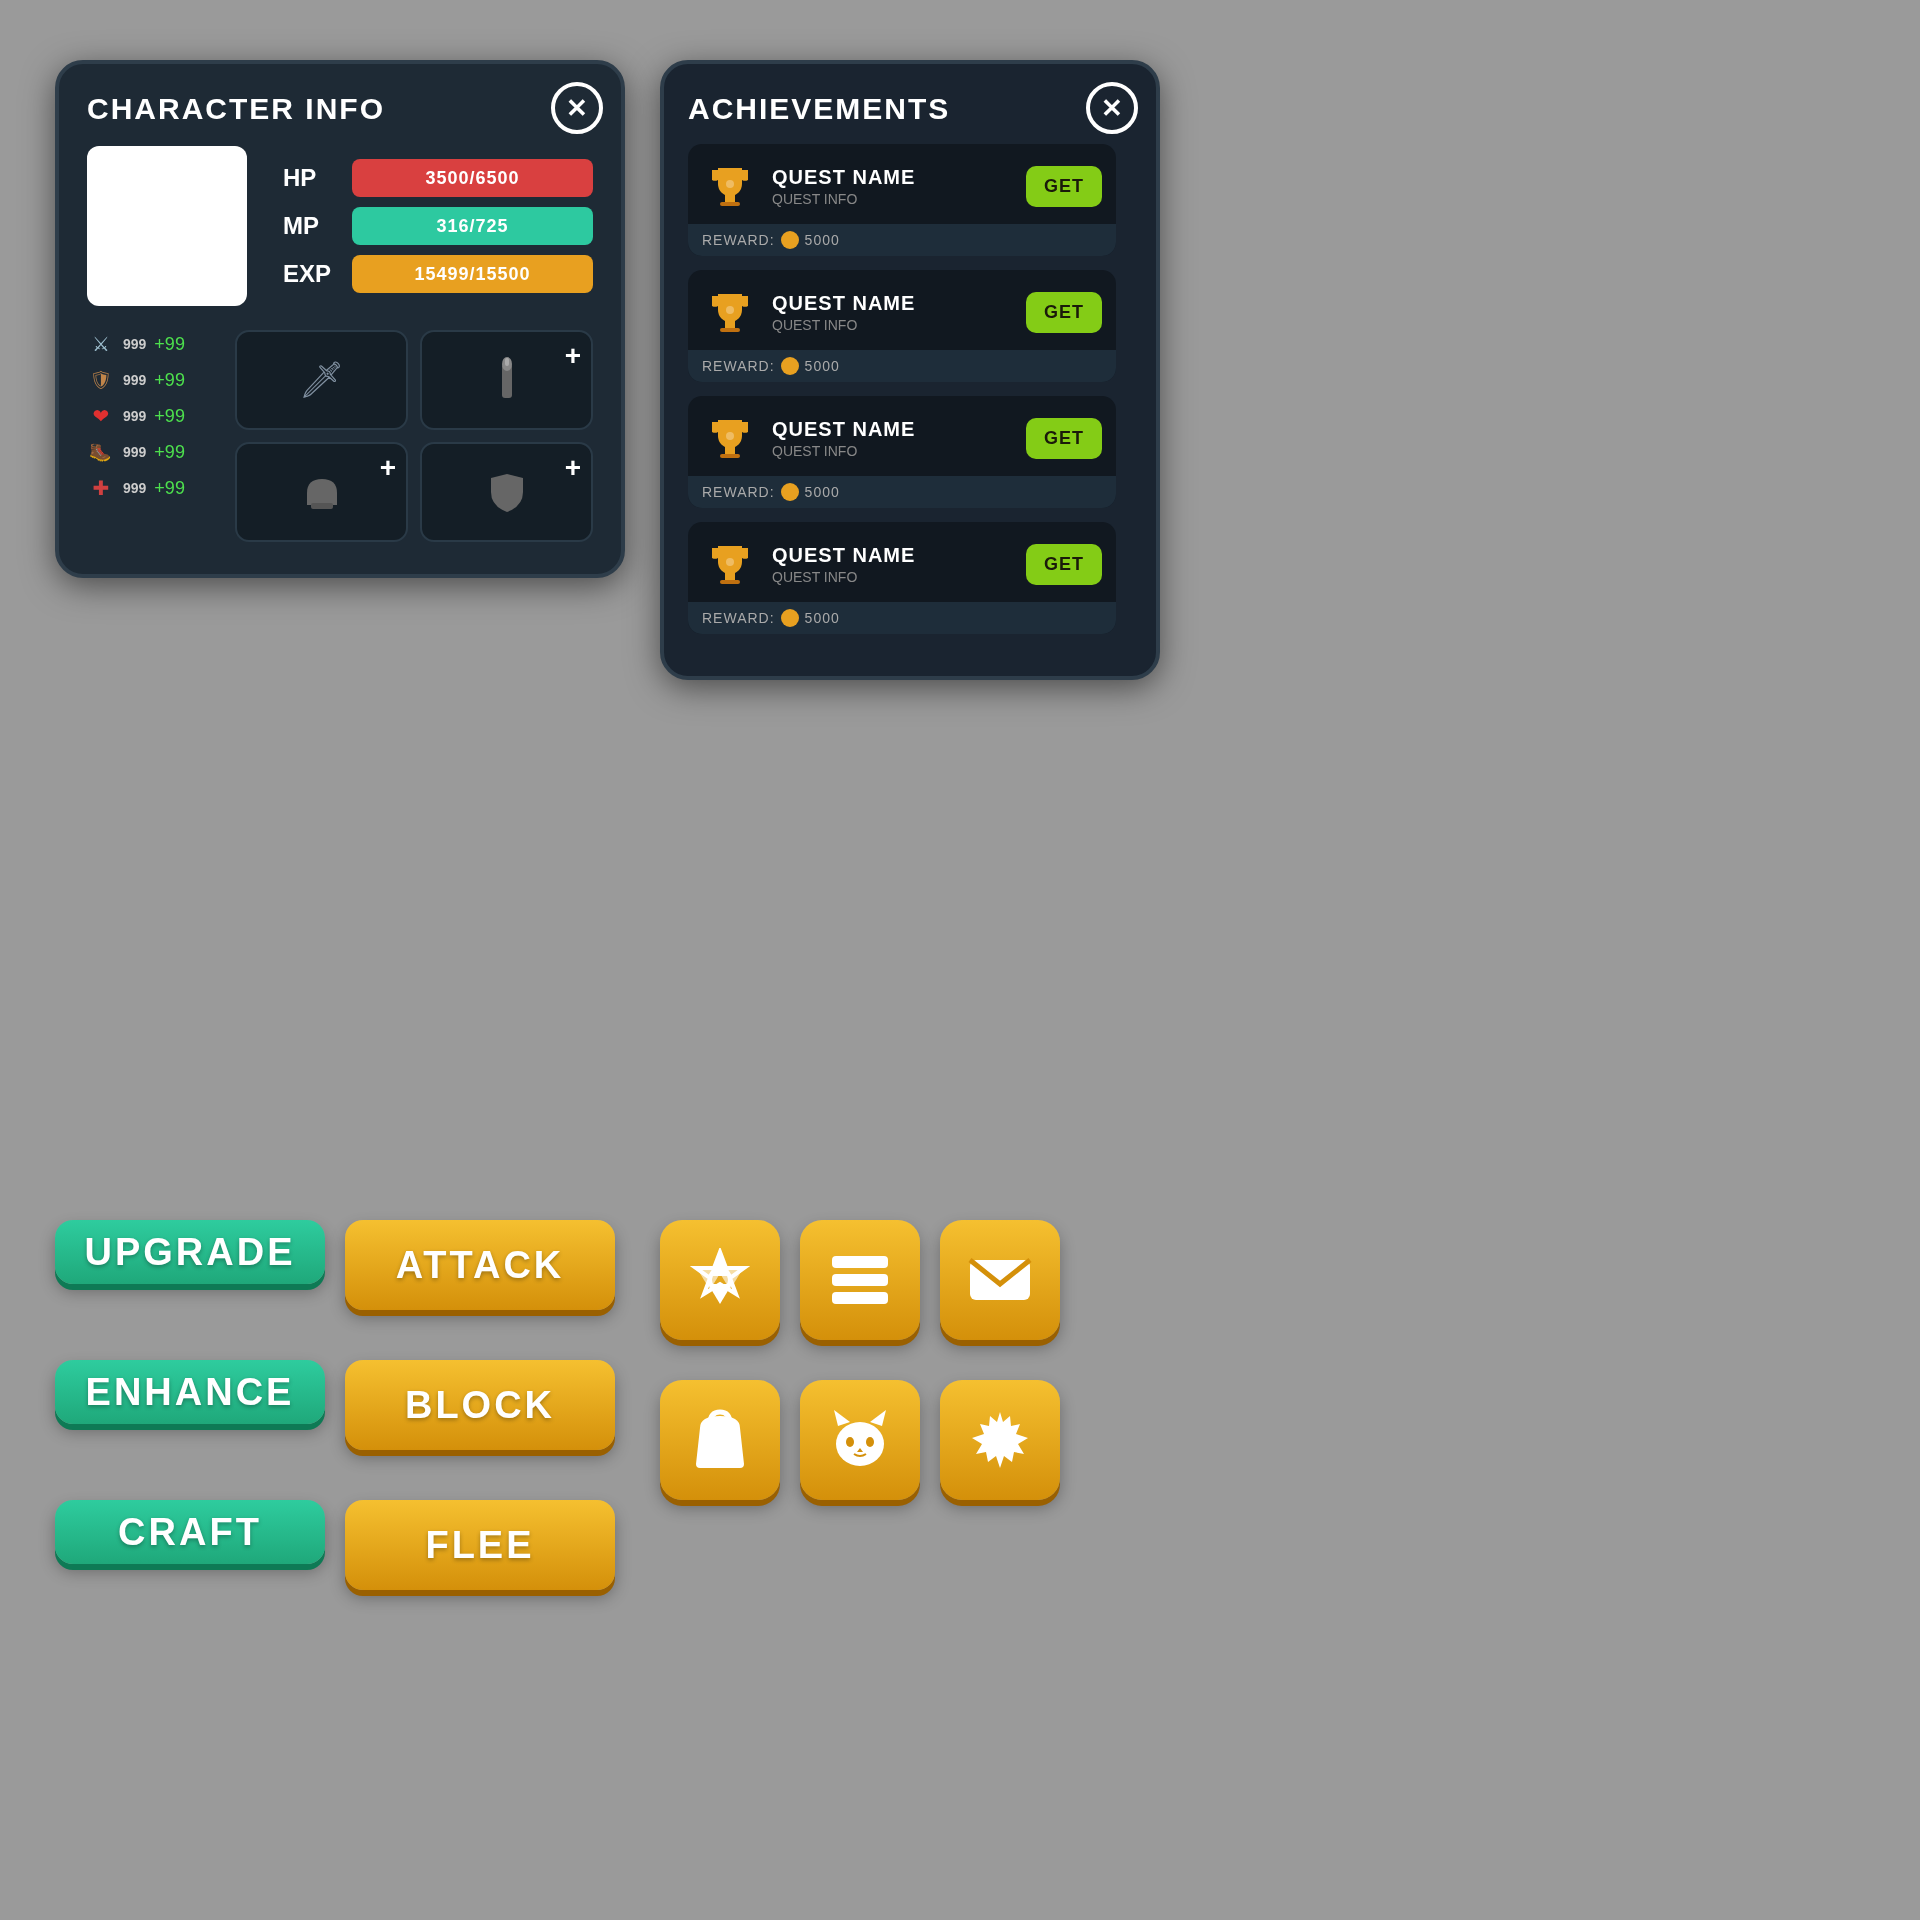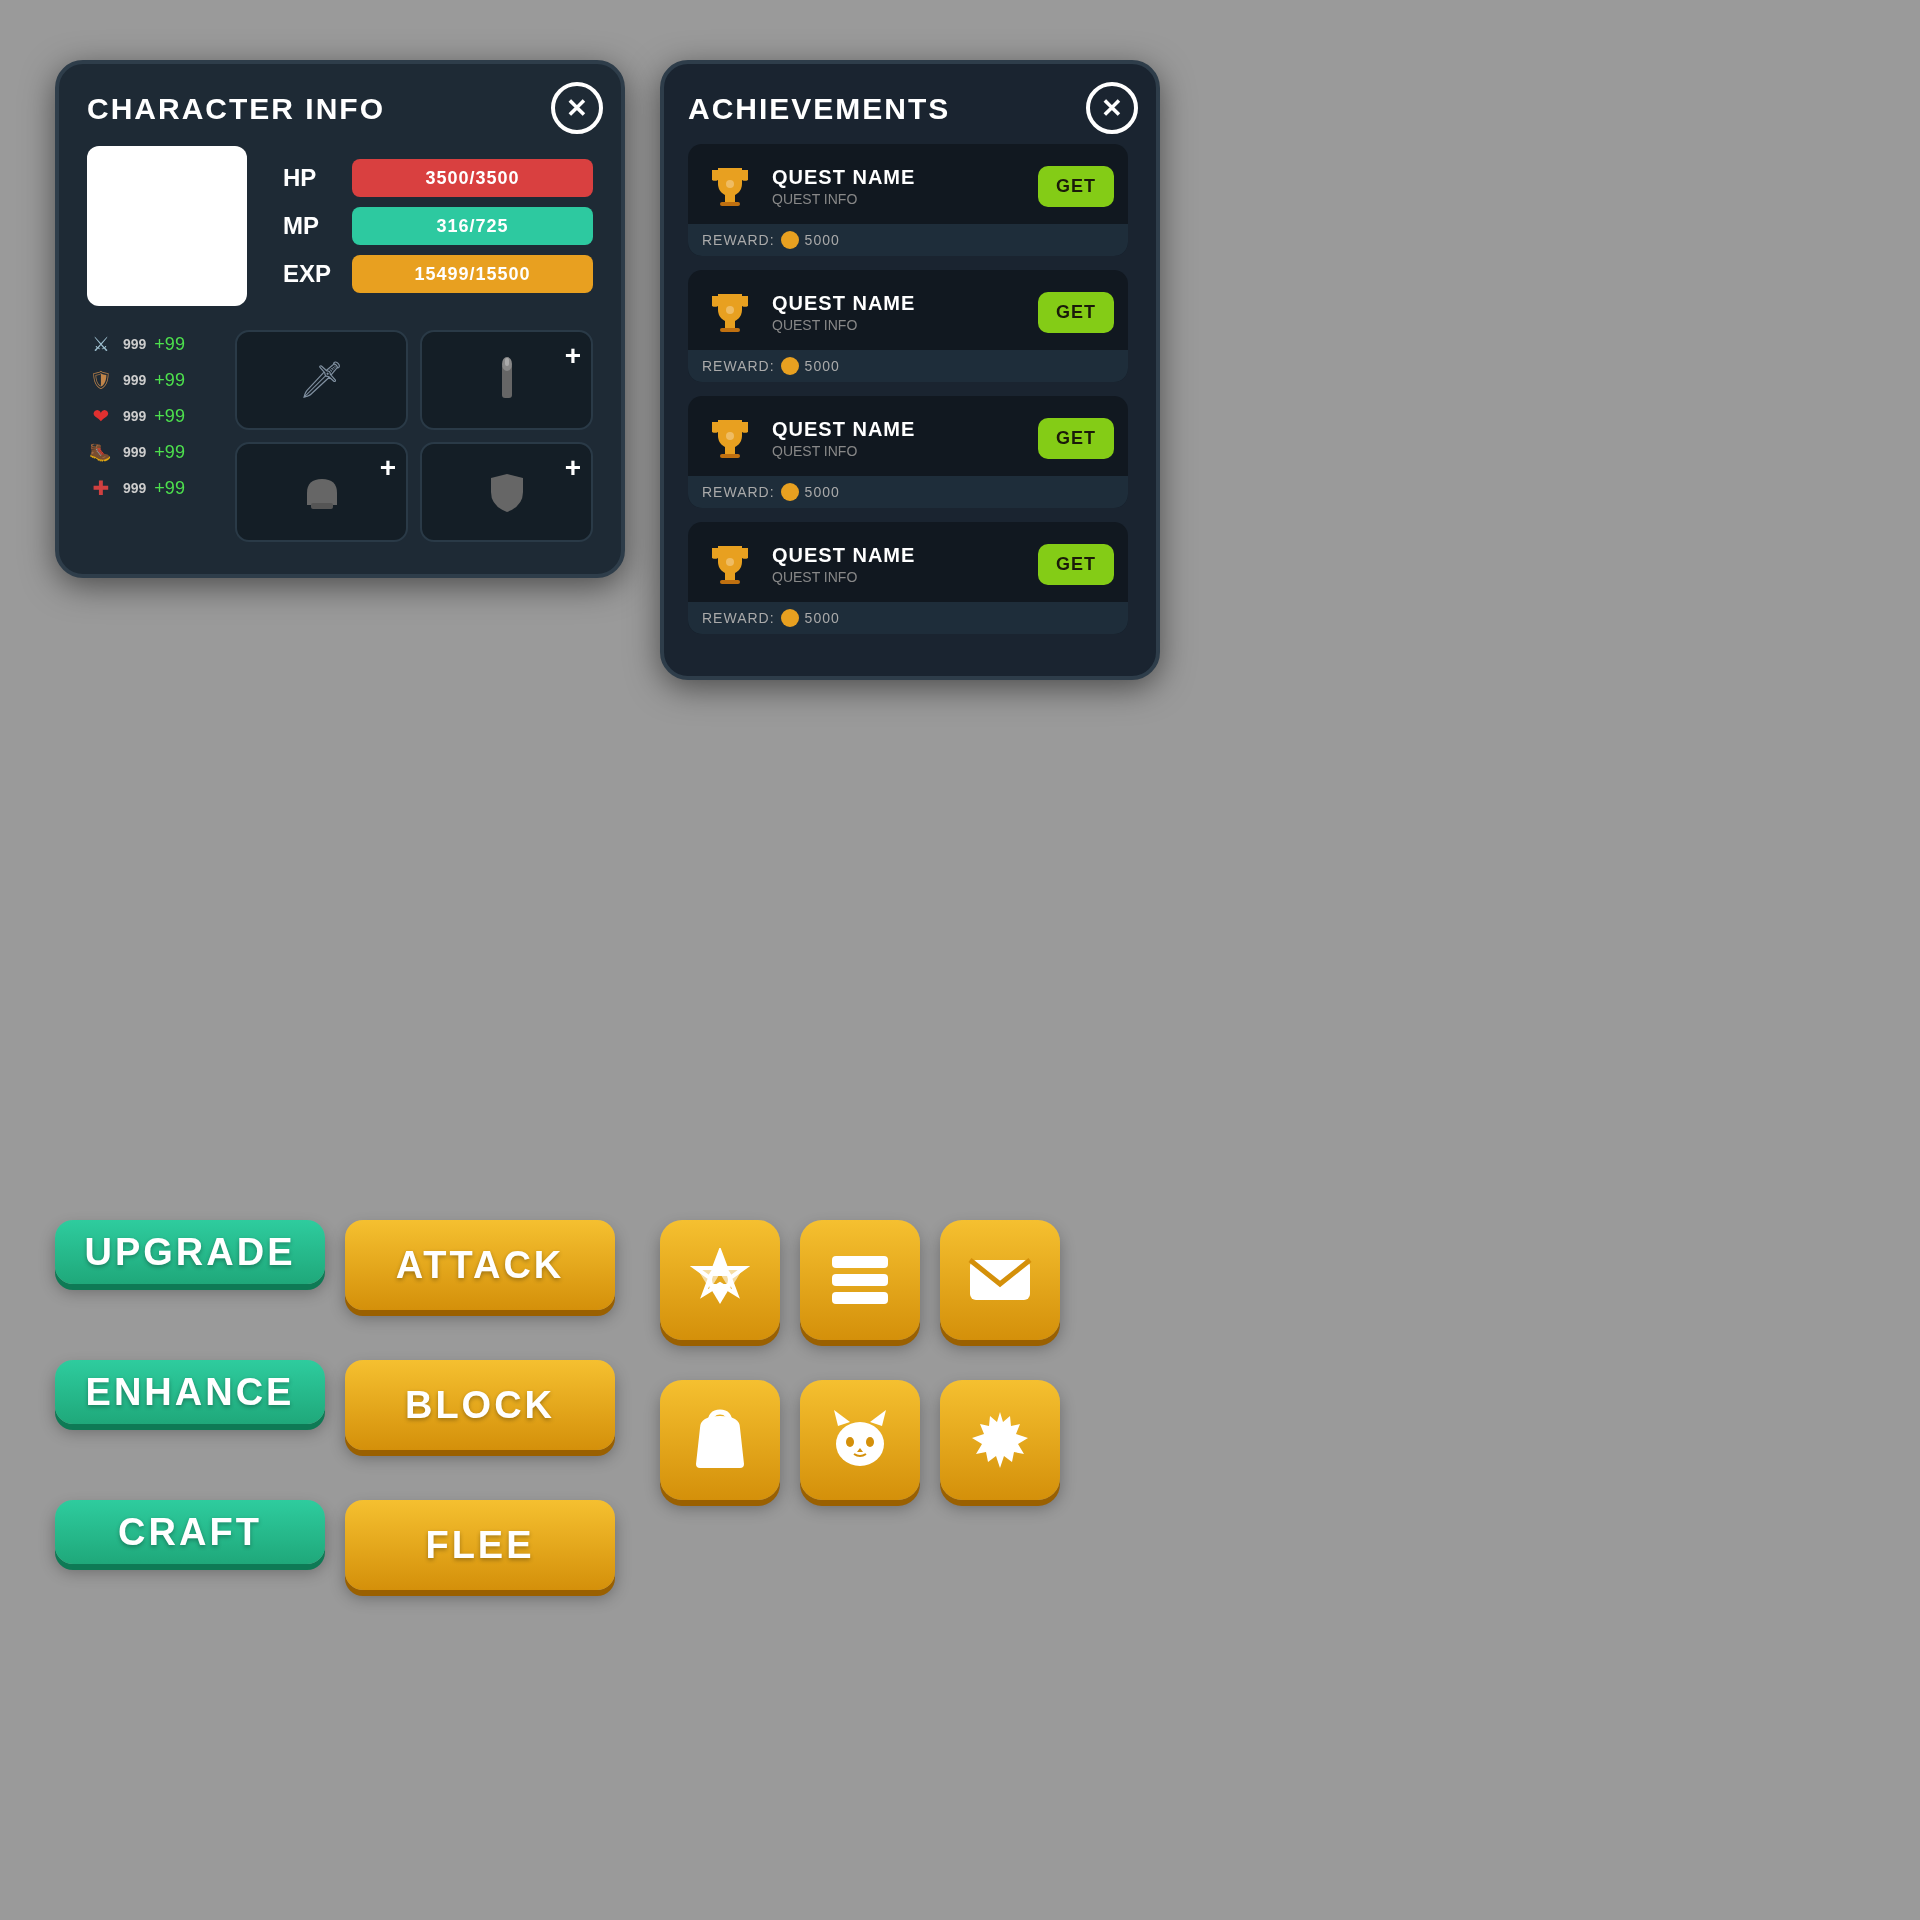--- a/index.html
+++ b/index.html
@@ -158,21 +158,21 @@
     }
 
     
     .ach-panel {
       position: absolute;
       top: 60px;
       left: 660px;
       width: 500px;
       background: #1a2430;
       border-radius: 28px;
-      padding: 28px 28px 28px 24px;
+      padding: 28px 40px 28px 24px;
       border: 4px solid #2e3d4a;
       box-shadow: 0 8px 32px rgba(0,0,0,0.5);
     }
     .ach-panel-title {
       font-size: 30px;
       font-weight: 900;
       color: #fff;
       letter-spacing: 2px;
       text-transform: uppercase;
       margin-bottom: 18px;
@@ -335,21 +335,21 @@
 
 <div class="char-panel">
   <div class="char-panel-title">CHARACTER INFO</div>
   <div class="char-close-btn">✕</div>
 
   <div class="char-content">
     <div class="char-avatar"></div>
     <div class="char-stats">
       <div class="stat-row">
         <div class="stat-label">HP</div>
-        <div class="stat-bar hp">3500/3500</div>
+        <div class="stat-bar hp">3500/6500</div>
       </div>
       <div class="stat-row">
         <div class="stat-label">MP</div>
         <div class="stat-bar mp">316/725</div>
       </div>
       <div class="stat-row">
         <div class="stat-label">EXP</div>
         <div class="stat-bar exp">15499/15500</div>
       </div>
     </div>

